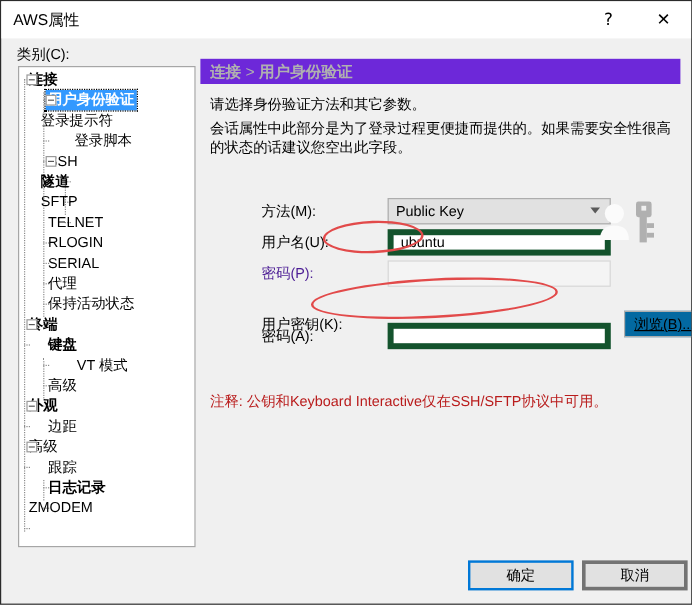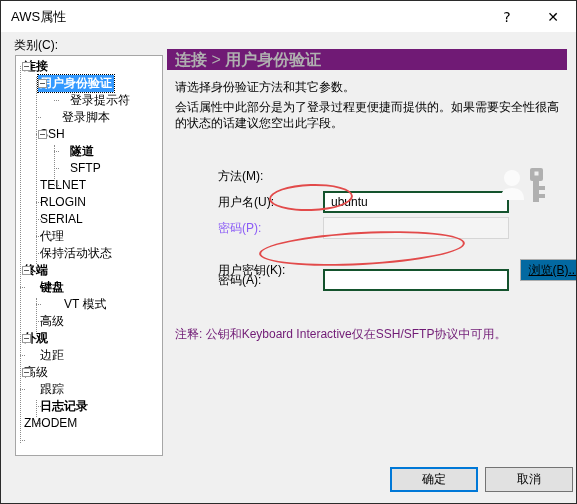--- a/index.html
+++ b/index.html
@@ -84,21 +84,21 @@
     color: #000;
     display: flex;
     align-items: center;
   }
   .tlabel {
     display: inline-block;
     padding: 0 2px;
   }
   .tnode.lvl0 { padding-left: 6px; }
   .tnode.lvl1 { padding-left: 22px; }
-  .tnode.lvl2 { padding-left: 52px; }
+  .tnode.lvl2 { padding-left: 16px; }
   .bold .tlabel { font-weight: bold; }
   .tnode.selected .tlabel {
     background: #3399ff;
     color: #ffffff;
     font-weight: bold;
     outline: 1px dotted #000;
     outline-offset: 0px;
   }
   
   .expander {
@@ -136,25 +136,25 @@
     position: absolute;
     left: 166px; top: 48px;
     width: 400px;
     height: 400px;
   }
   #breadcrumb {
     position: absolute;
     left: 0; top: 0;
     width: 400px;
     height: 21px;
-    background: #701a75;
+    background: #6d28d9;
     line-height: 21px;
     padding-left: 8px;
     box-sizing: border-box;
-    font-size: 16px;
+    font-size: 13px;
     color: #b0b0b0;
     white-space: nowrap;
   }
   #breadcrumb .crumb-b { font-weight: bold; color: #b0b0b0; }
   #desc1 {
     position: absolute;
     left: 8px; top: 30px;
     font-size: 12px;
     color: #000;
     white-space: nowrap;
@@ -176,21 +176,21 @@
     margin-left: 43px;
   }
   .flabel {
     position: absolute;
     left: 8px;
     top: 3px;
     font-size: 12px;
     color: #000;
     white-space: nowrap;
   }
-  .flabel.disabled { color: #8b5cf6; }
+  .flabel.disabled { color: #4c1d95; }
   .fctl {
     position: absolute;
     left: 113px;
     top: 0;
     width: 186px;
     height: 22px;
     box-sizing: border-box;
   }
   .combo {
     background: #e1e1e1;
@@ -207,21 +207,21 @@
     right: 8px;
     top: 50%;
     transform: translateY(-60%);
     width: 0; height: 0;
     border-left: 4px solid transparent;
     border-right: 4px solid transparent;
     border-top: 5px solid #5a5a5a;
   }
   .txtfield {
     background: #ffffff;
-    border: 2px solid #14532d;
+    border: 5px solid #14532d;
     display: flex;
     align-items: center;
     padding-left: 6px;
     font-size: 12px;
     color: #000;
   }
   .txtfield.disabled {
     background: #f4f4f4;
     border: 1px solid #d6d6d6;
   }
@@ -239,21 +239,21 @@
     display: flex;
     align-items: center;
     justify-content: center;
     cursor: default;
     text-decoration: underline;
   }
   #note-text {
     position: absolute;
     left: 8px; top: 277px;
     font-size: 12px;
-    color: #701a75;
+    color: #b91c1c;
     white-space: nowrap;
   }
 
   
   #auth-icon {
     position: absolute;
     left: 330px;
     top: 117px;
     width: 56px;
     height: 50px;
@@ -292,21 +292,21 @@
     justify-content: center;
     cursor: default;
     background: #e1e1e1;
   }
   #ok-button {
     left: 389px; top: 466px;
     border: 2px solid #0078d7;
   }
   #cancel-button {
     left: 484px; top: 466px;
-    border: 1px solid #737373;
+    border: 3px solid #737373;
     font-family: Liberation Mono, monospace;
   }
 </style>
 </head>
 <body>
 
 <div id="window">
 
   <div id="titlebar">
     <div id="title-text">AWS属性</div>
@@ -433,20 +433,24 @@
 
     <div id="breadcrumb">
       <span class="crumb-b">连接</span><span> &gt; </span><span class="crumb-b">用户身份验证</span>
     </div>
 
     <div id="desc1">请选择身份验证方法和其它参数。</div>
     <div id="desc2">会话属性中此部分是为了登录过程更便捷而提供的。如果需要安全性很高的状态的话建议您空出此字段。</div>
 
     <div class="frow" style="top:116px;width:400px;">
       <div class="flabel">方法(M):</div>
+      <div class="fctl combo">
+        <span>Public Key</span>
+        <span class="combo-arrow"></span>
+      </div>
     </div>
 
     <div class="frow" style="top:142px;width:400px;">
       <div class="flabel">用户名(U):</div>
       <div class="fctl txtfield">
         <span>ubuntu</span>
       </div>
     </div>
 
     <div class="frow" style="top:168px;width:400px;">

